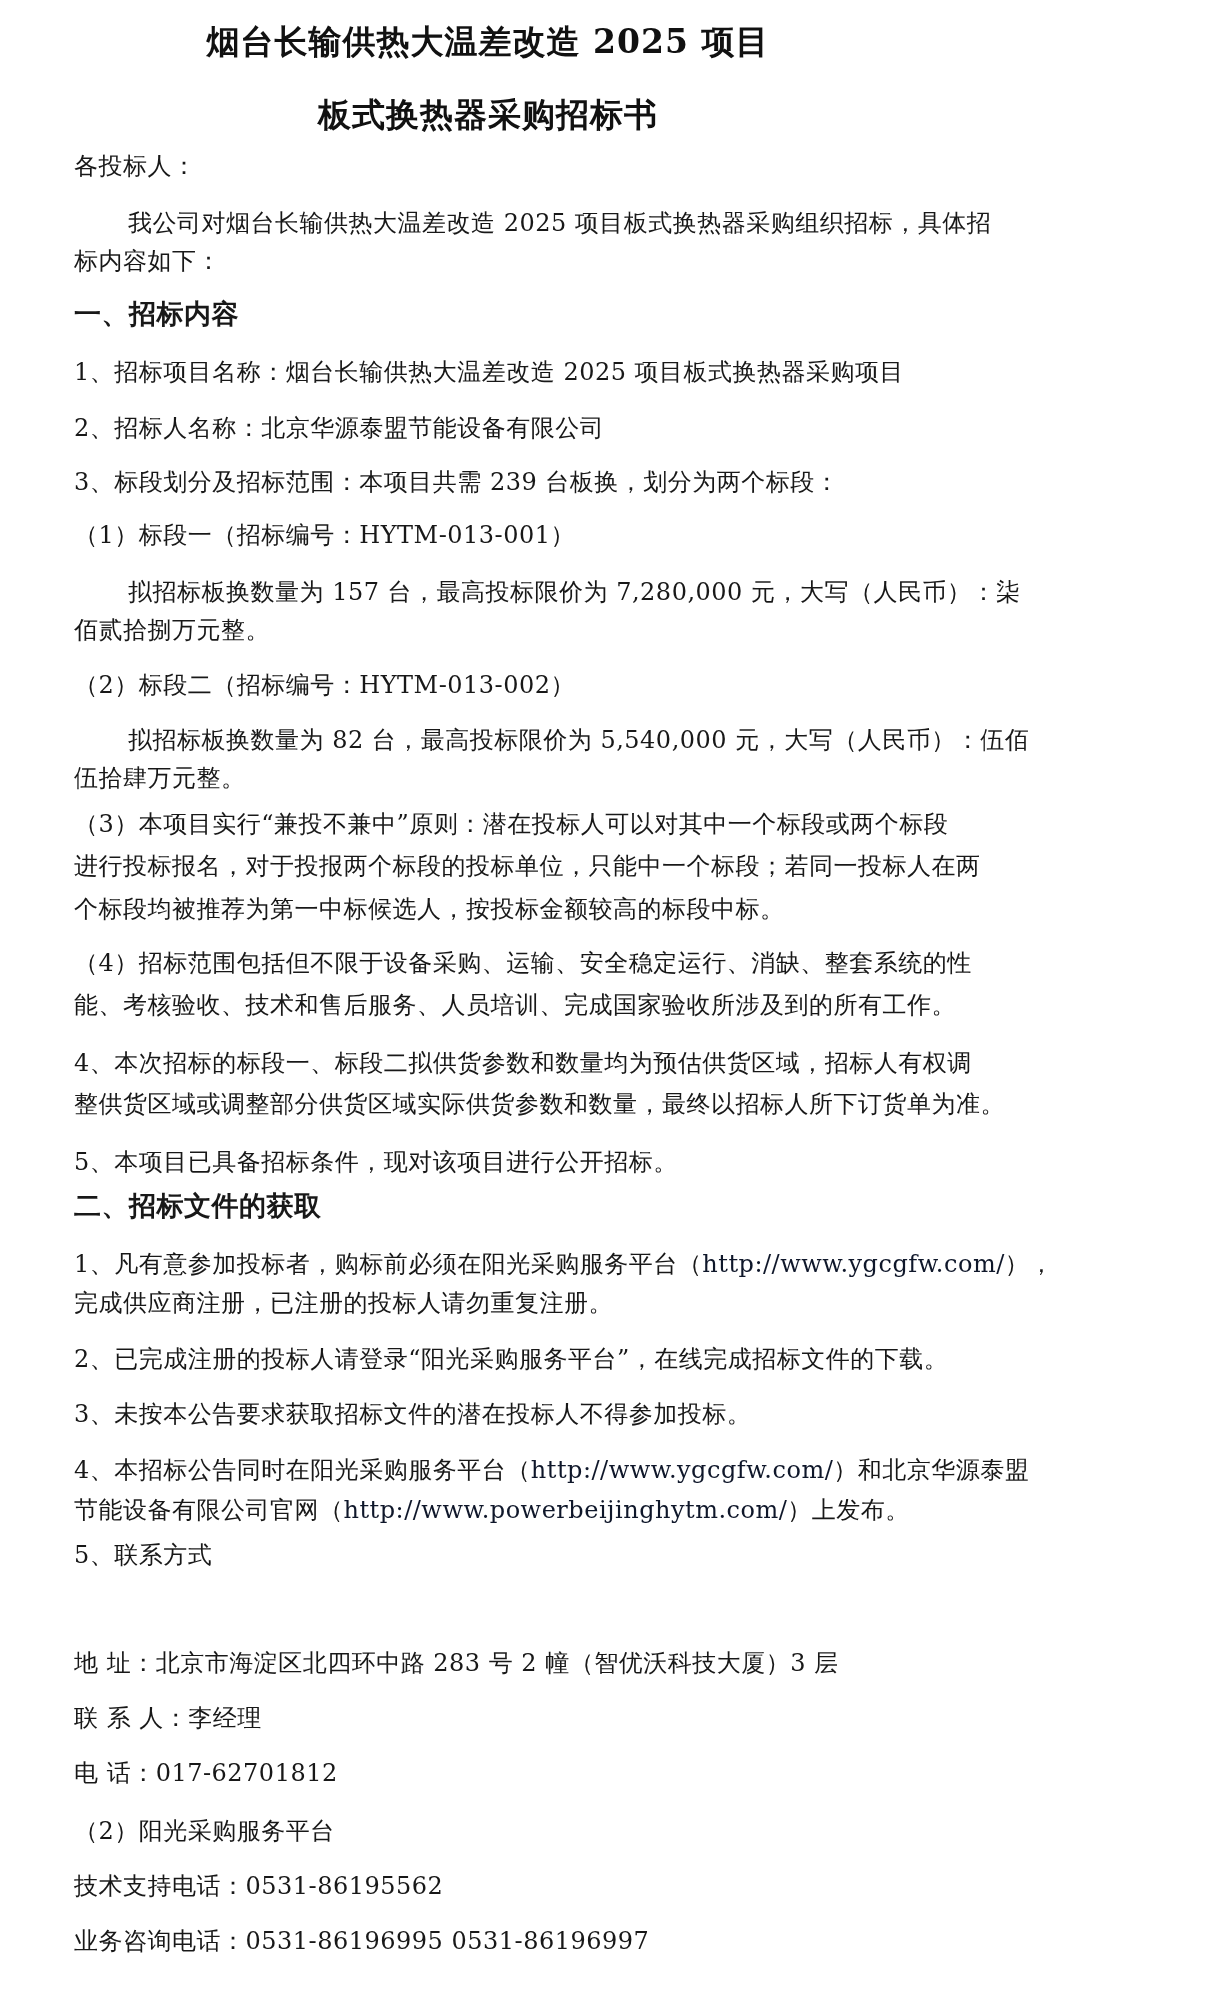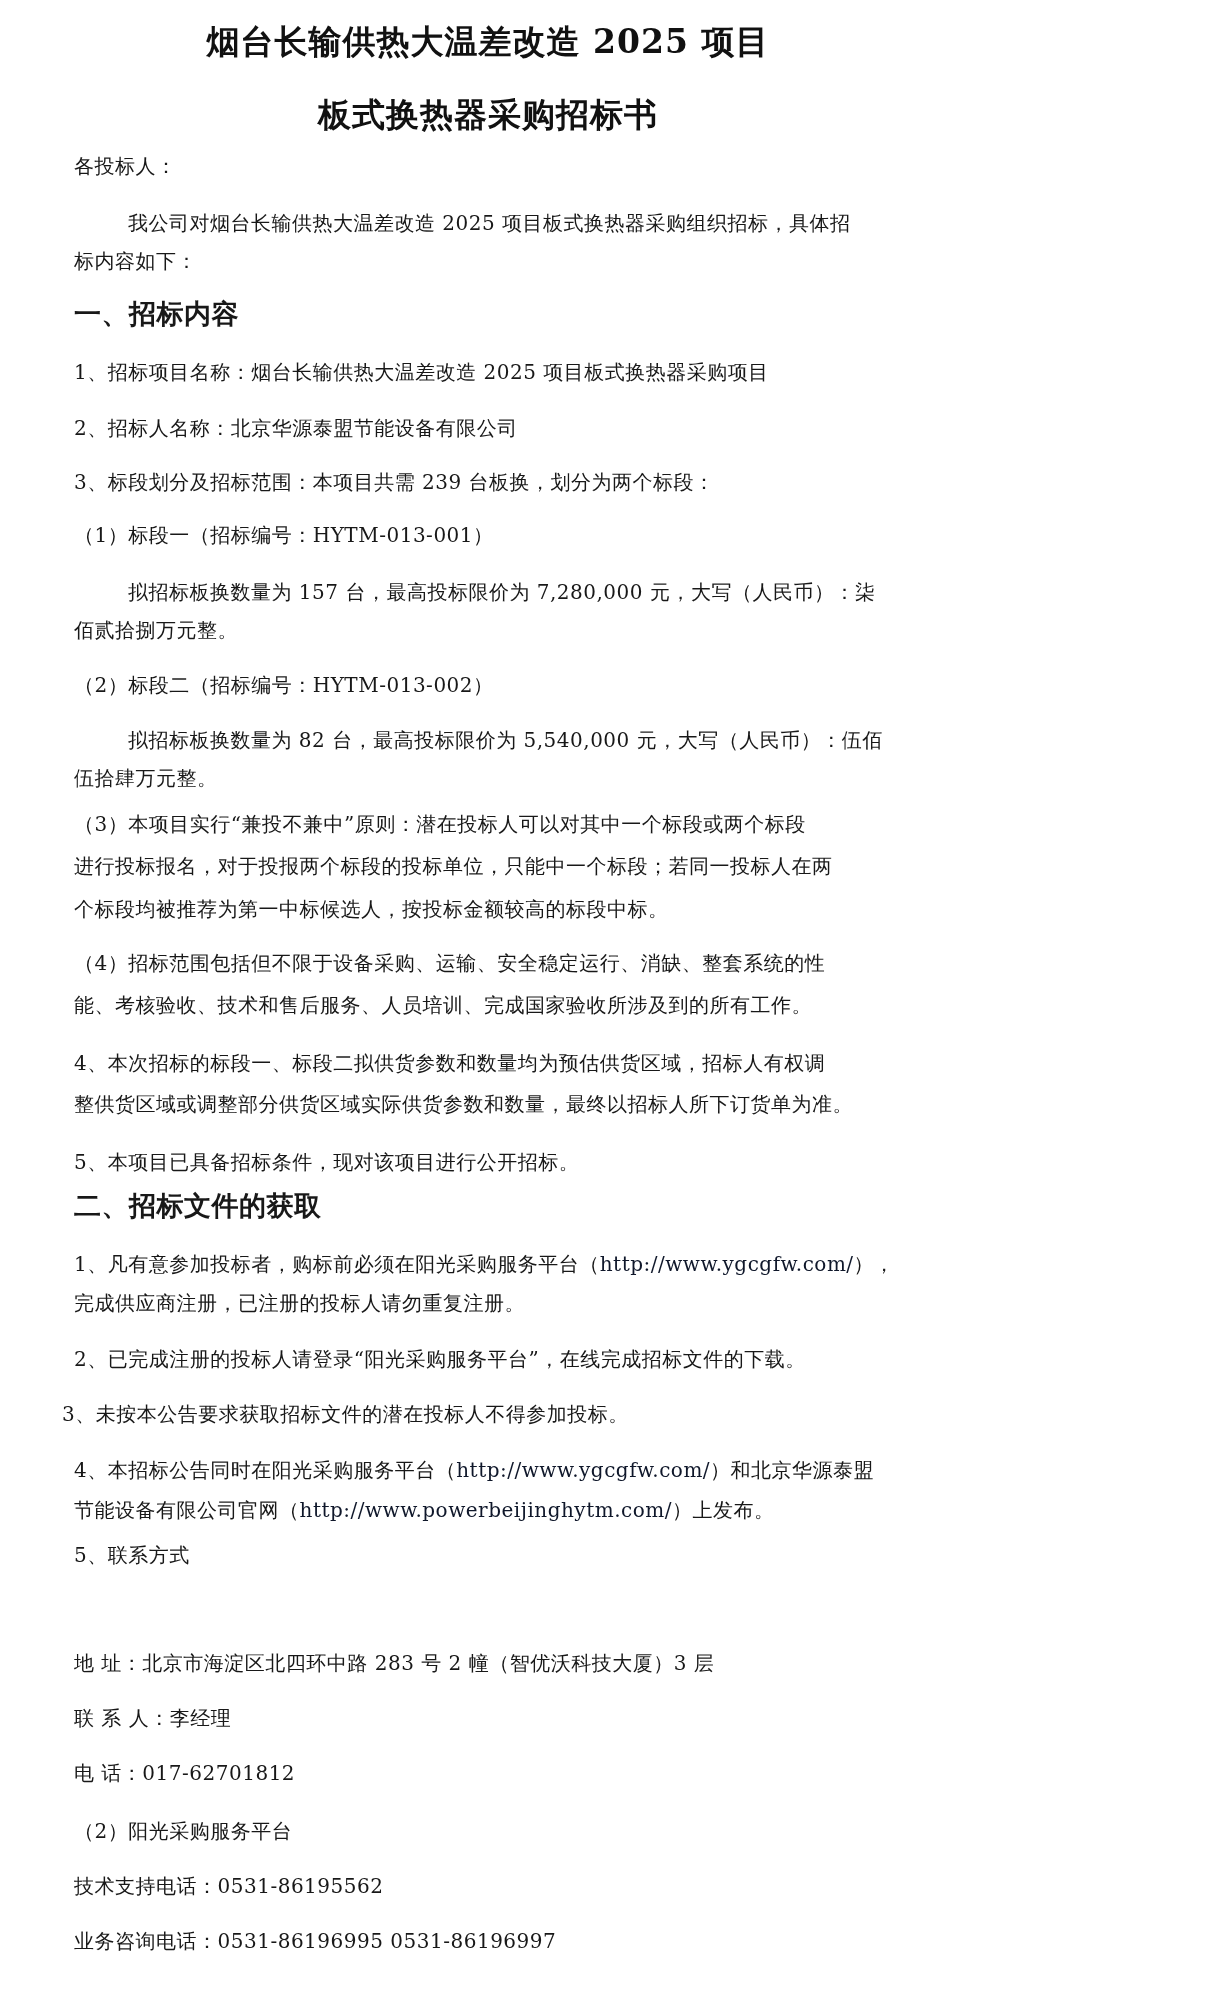--- a/index.html
+++ b/index.html
@@ -28,21 +28,21 @@
       text-align: center;
       font-weight: bold;
       font-size: 33px;
       line-height: 44px;
       letter-spacing: 1px;
       color: #111;
       white-space: nowrap;
     }
     .line {
       position: absolute;
-      font-size: 20px;
+      font-size: 24px;
       line-height: 36px;
       white-space: nowrap;
       color: #181818;
       letter-spacing: 0.5px;
     }
     .heading {
       font-weight: bold;
       font-size: 27px;
     }
     .link {
@@ -90,21 +90,21 @@
   <div class="line" style="left:74px; top:1144px;">5、本项目已具备招标条件，现对该项目进行公开招标。</div>
 
   <div class="line heading" style="left:74px; top:1188px;">二、招标文件的获取</div>
 
   <div class="line" style="left:74px; top:1246px;">
     <span>1、凡有意参加投标者，购标前必须在阳光采购服务平台（</span><a class="link">http://www.ygcgfw.com/</a><span>），</span>
   </div>
   <div class="line" style="left:74px; top:1285px;">完成供应商注册，已注册的投标人请勿重复注册。</div>
 
   <div class="line" style="left:74px; top:1341px;">2、已完成注册的投标人请登录“阳光采购服务平台”，在线完成招标文件的下载。</div>
-  <div class="line" style="left:62px; top:1396px;">3、未按本公告要求获取招标文件的潜在投标人不得参加投标。</div>
+  <div class="line" style="left:74px; top:1396px;">3、未按本公告要求获取招标文件的潜在投标人不得参加投标。</div>
 
   <div class="line" style="left:74px; top:1452px;">
     <span>4、本招标公告同时在阳光采购服务平台（</span><a class="link">http://www.ygcgfw.com/</a><span>）和北京华源泰盟</span>
   </div>
   <div class="line" style="left:74px; top:1492px;">
     <span>节能设备有限公司官网（</span><a class="link">http://www.powerbeijinghytm.com/</a><span>）上发布。</span>
   </div>
 
   <div class="line" style="left:74px; top:1537px;">5、联系方式</div>
 

